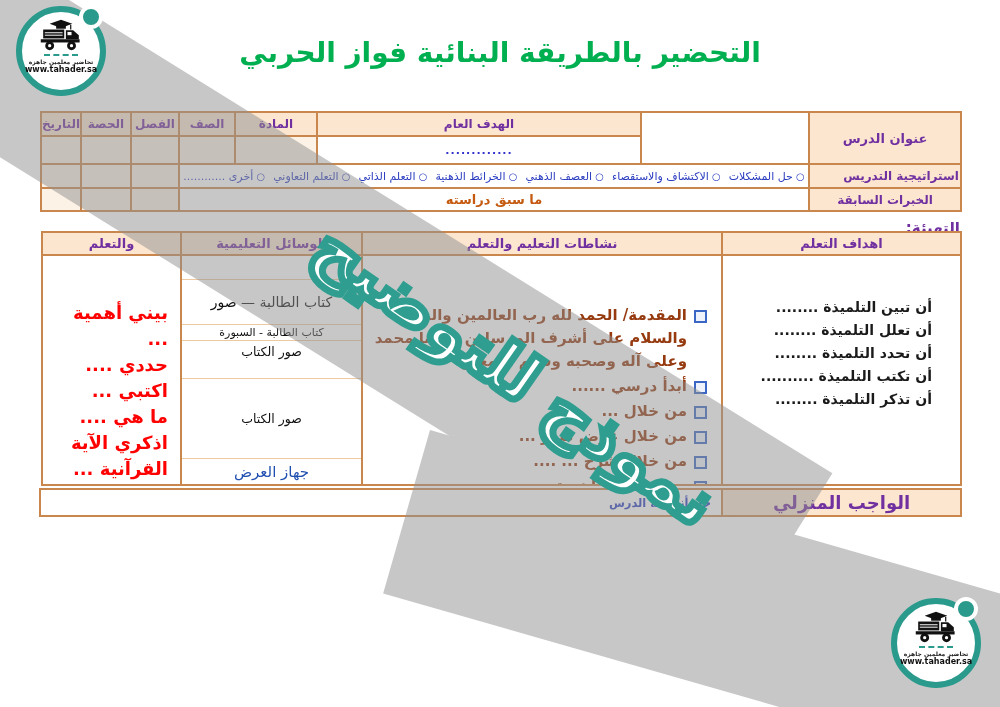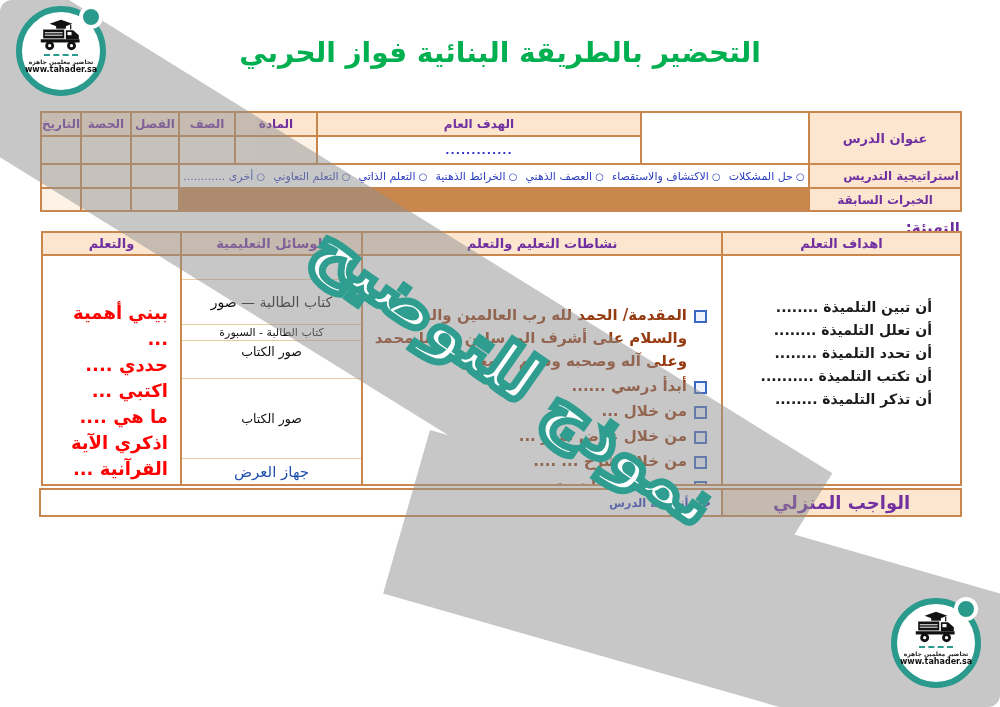--- a/index.html
+++ b/index.html
@@ -1,17 +1,17 @@
 <!DOCTYPE html>
 <html lang="ar" dir="rtl"><head>
 <meta charset="utf-8">
 <style>
   html,body{margin:0;padding:0;}
   body{font-family:"DejaVu Sans","Liberation Sans",sans-serif;background:#fff;}
-  .page{position:relative;width:1000px;height:707px;background:#fff;overflow:hidden;direction:rtl;border-radius:12px;}
+  .page{position:relative;width:1000px;height:707px;background:#fff;overflow:hidden;direction:rtl;}
 
   
   .doc-title{position:absolute;top:36px;right:0;left:0;text-align:center;
     color:#00b050;font-size:28px;font-weight:bold;z-index:2;}
 
   
   .tbl{position:absolute;display:grid;background:#c9874d;padding:2px;gap:2px;
     direction:rtl;z-index:2;box-sizing:border-box;}
   .cell{background:#fff;display:flex;align-items:center;justify-content:center;
     box-sizing:border-box;overflow:hidden;}
@@ -127,20 +127,21 @@
       <span class="opt">الخرائط الذهنية</span>
       <span class="opt">التعلم الذاتي</span>
       <span class="opt">التعلم التعاوني</span>
       <span class="opt">أخرى ............</span>
     </div>
     <div class="cell cream" style="grid-column:6;grid-row:3;"></div>
     <div class="cell cream" style="grid-column:7;grid-row:3;"></div>
     <div class="cell cream" style="grid-column:8;grid-row:3;"></div>
 
     <div class="cell peach plabel" style="grid-column:1;grid-row:4;">الخبرات السابقة</div>
+    <div class="cell c-prior-val">ما سبق دراسته</div>
     <div class="cell cream" style="grid-column:6;grid-row:4;"></div>
     <div class="cell cream" style="grid-column:7;grid-row:4;"></div>
     <div class="cell cream" style="grid-column:8;grid-row:4;"></div>
   </div>
 
   <div class="tahyia">
     <span class="lab">التهيئة:</span><span class="dots">......</span>
   </div>
 
   <div class="tbl main-tbl">

